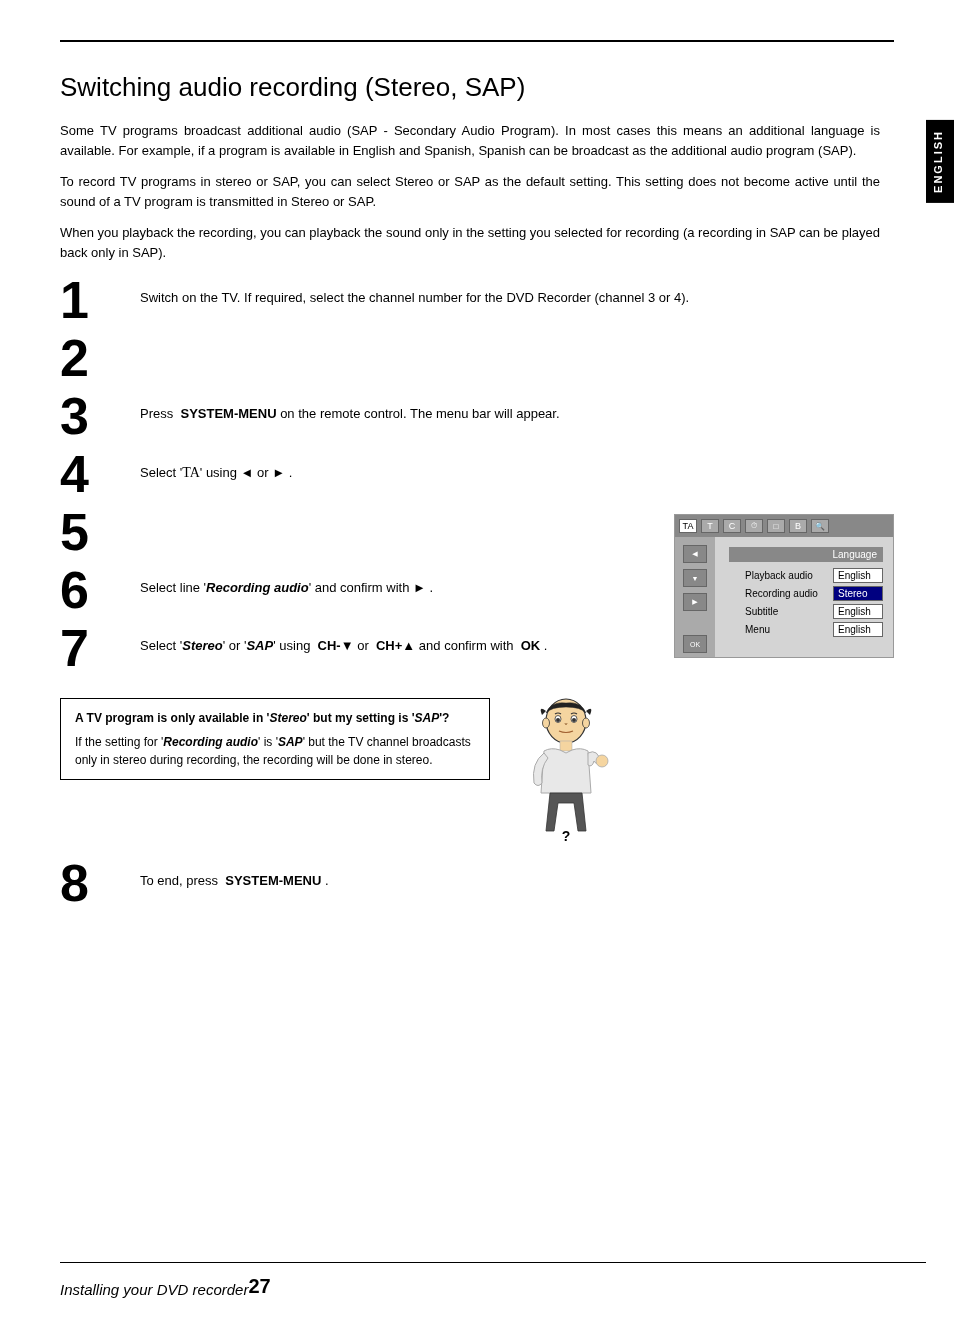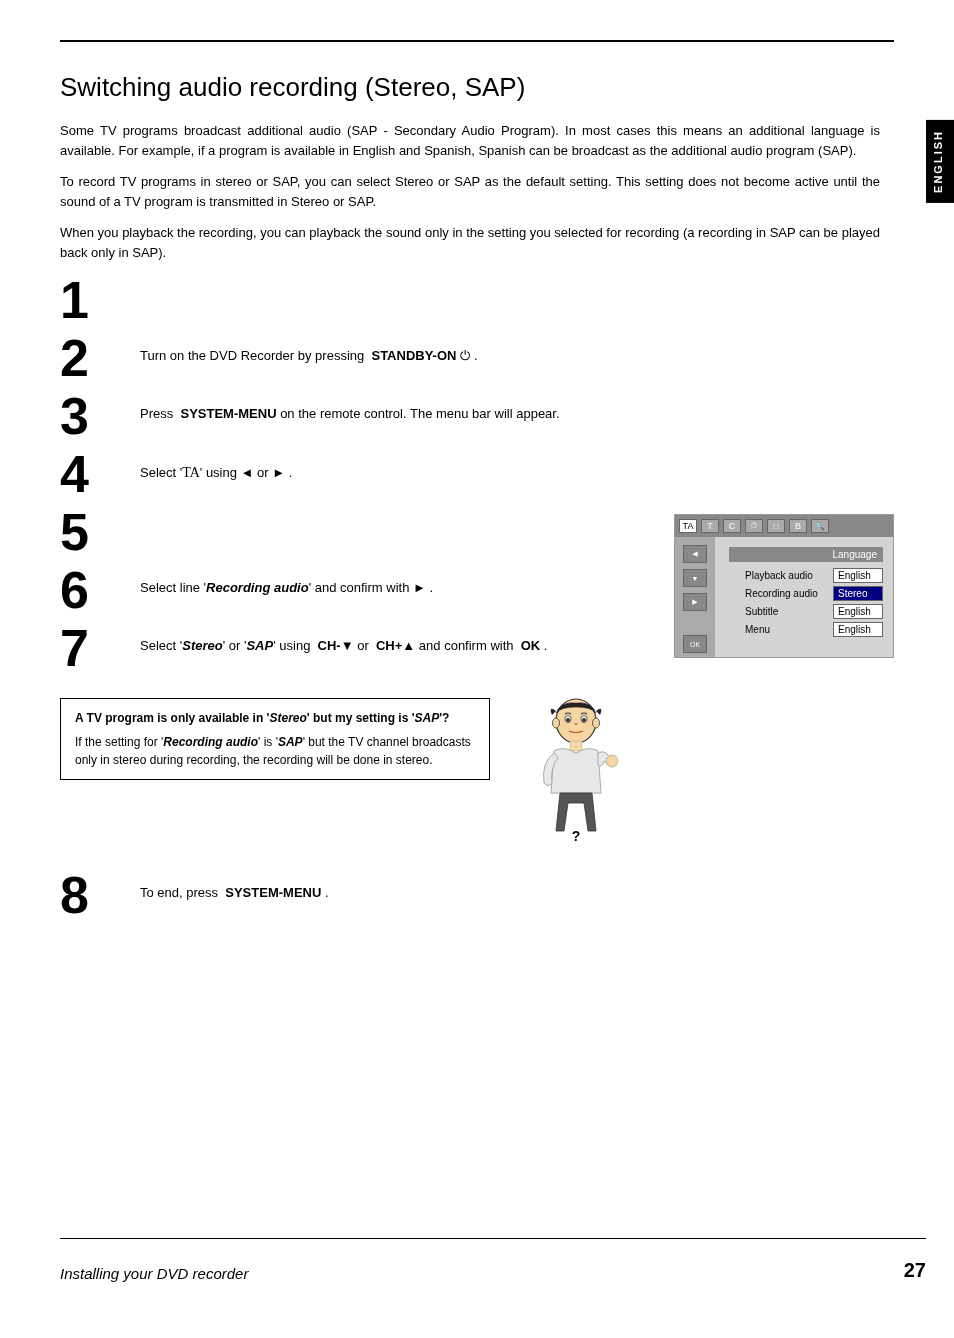--- a/index.html
+++ b/index.html
@@ -209,35 +209,34 @@
     .character-area {
       width: 120px;
       height: 160px;
       display: flex;
       align-items: center;
       justify-content: center;
       position: relative;
     }
     .info-character-row {
       display: flex;
-      gap: 26px;
+      gap: 16px;
       align-items: flex-start;
-      margin-bottom: 15px;
+      margin-bottom: 3px;
     }
     
     .bottom-line {
       position: absolute;
-      bottom: 56px;
+      bottom: 40px;
       left: 60px;
       right: 28px;
       display: flex;
-      justify-content: space-between;
       align-items: flex-end;
       border-top: 1px solid #000;
-      padding-top: 20px;
+      padding-top: 12px;
     }
     .footer-left {
       font-size: 15px;
       font-style: italic;
     }
     .footer-right {
       font-size: 20px;
       font-weight: bold;
     }
     
@@ -258,27 +257,27 @@
   <h1 class="page-title">Switching audio recording (Stereo, SAP)</h1>
 
   <p class="intro-text">Some TV programs broadcast additional audio (SAP - Secondary Audio Program). In most cases this means an additional language is available. For example, if a program is available in English and Spanish, Spanish can be broadcast as the additional audio program (SAP).</p>
   <p class="intro-text">To record TV programs in stereo or SAP, you can select Stereo or SAP as the default setting. This setting does not become active until the sound of a TV program is transmitted in Stereo or SAP.</p>
   <p class="intro-text">When you playback the recording, you can playback the sound only in the setting you selected for recording (a recording in SAP can be played back only in SAP).</p>
 
   <div class="steps-container">
 
     <div class="step-row">
       <div class="step-number">1</div>
+      <div class="step-text">
+        Switch on the TV. If required, select the channel number for the DVD Recorder (channel 3 or 4).
+      </div>
     </div>
 
     <div class="step-row">
       <div class="step-number">2</div>
-      <div class="step-text">
-        Turn on the DVD Recorder by pressing &nbsp;<strong>STANDBY-ON</strong> ⏻ .
-      </div>
     </div>
 
     <div class="step-row">
       <div class="step-number">3</div>
       <div class="step-text">
         Press &nbsp;<strong>SYSTEM-MENU</strong> on the remote control. The menu bar will appear.
       </div>
     </div>
 
     <div class="step-row">

